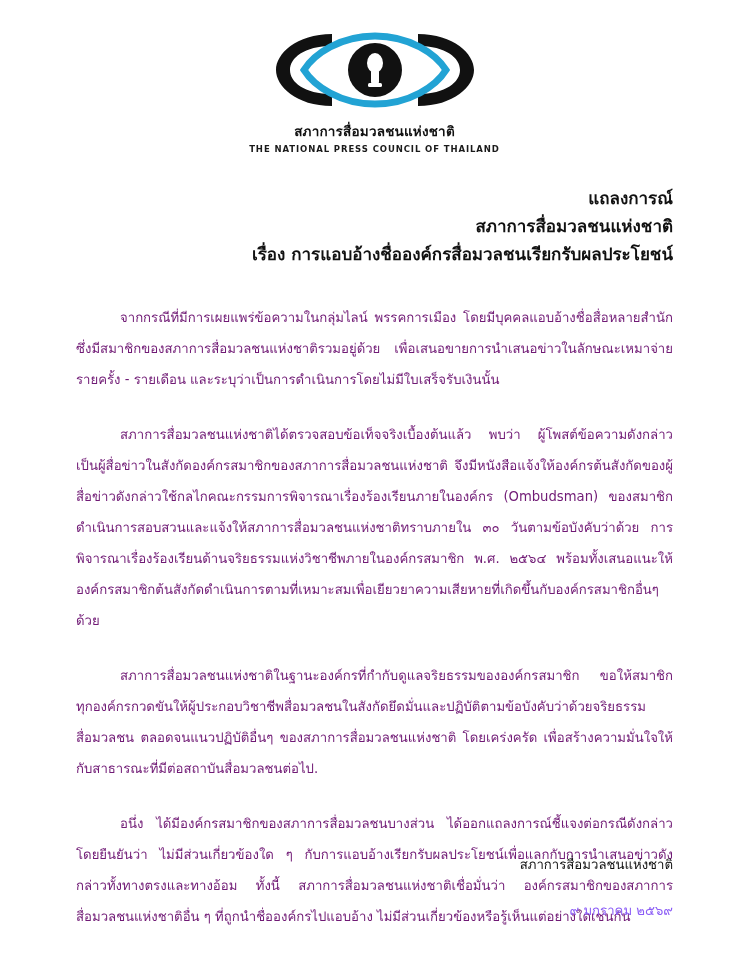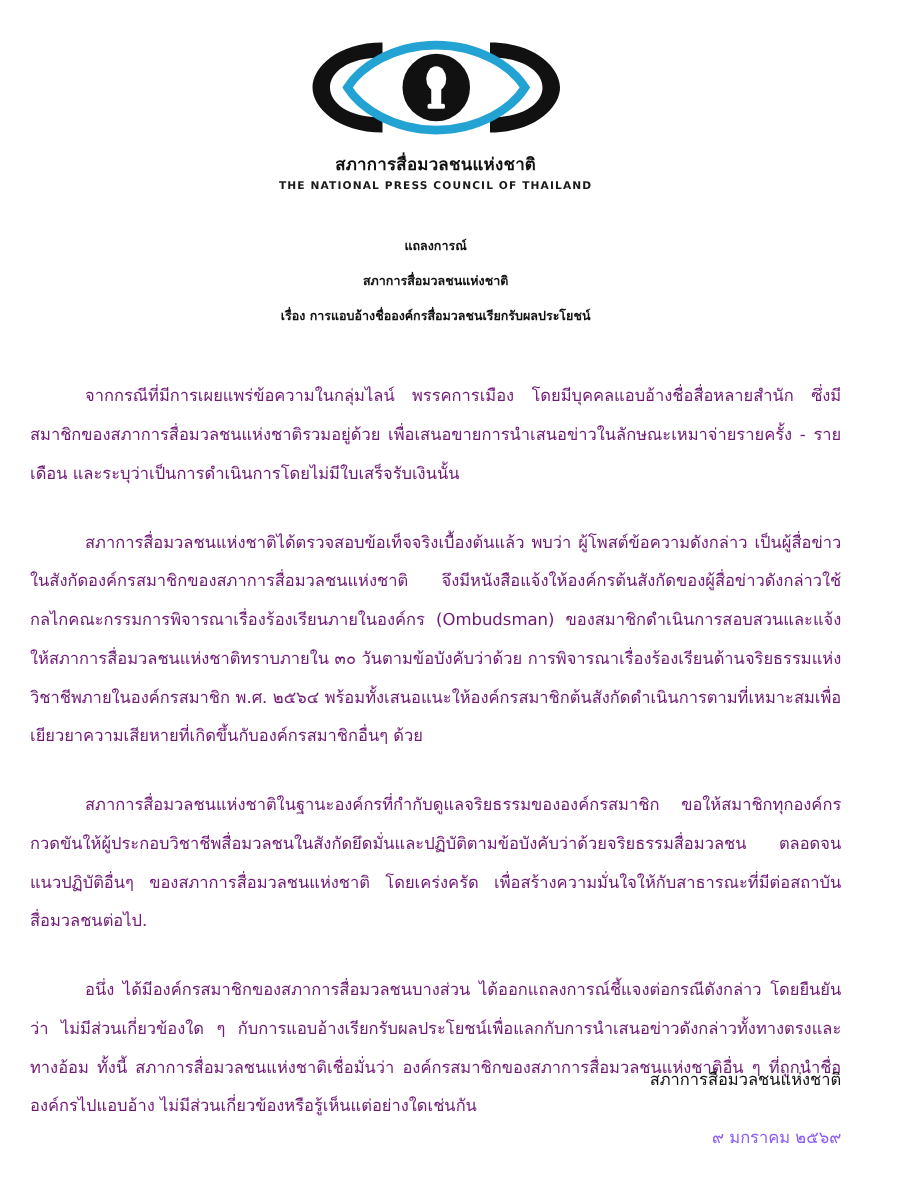--- a/index.html
+++ b/index.html
@@ -12,21 +12,21 @@
     height: 954px;
     font-family: "DejaVu Sans", "Liberation Sans", sans-serif;
     color: #111111;
     position: relative;
     overflow: hidden;
   }
   .page {
     width: 729px;
     height: 954px;
     box-sizing: border-box;
-    padding: 18px 56px 20px 24px;
+    padding: 18px 56px 20px 76px;
     position: relative;
   }
 
   
   .logo-block {
     display: flex;
     flex-direction: column;
     align-items: center;
     margin-top: 6px;
   }
@@ -49,24 +49,25 @@
     color: #1a1a1a;
     letter-spacing: .9px;
   }
 
   
   .title-block {
     margin-top: 30px;
     text-align: center;
   }
   .title-line {
-    font-size: 10px;
+    font-size: 17px;
     font-weight: bold;
     line-height: 28px;
     color: #111;
+    text-align: right;
   }
 
   
   .body-block {
     margin-top: 34px;
   }
   .para {
     font-size: 13.2px;
     line-height: 31px;
     text-align: justify;

